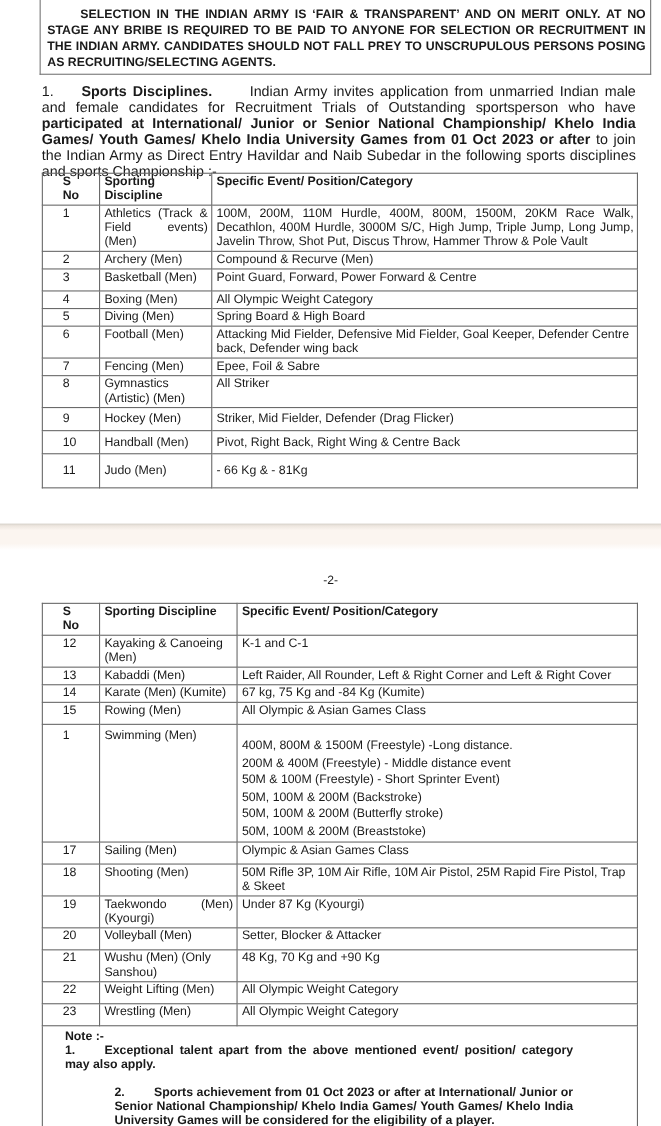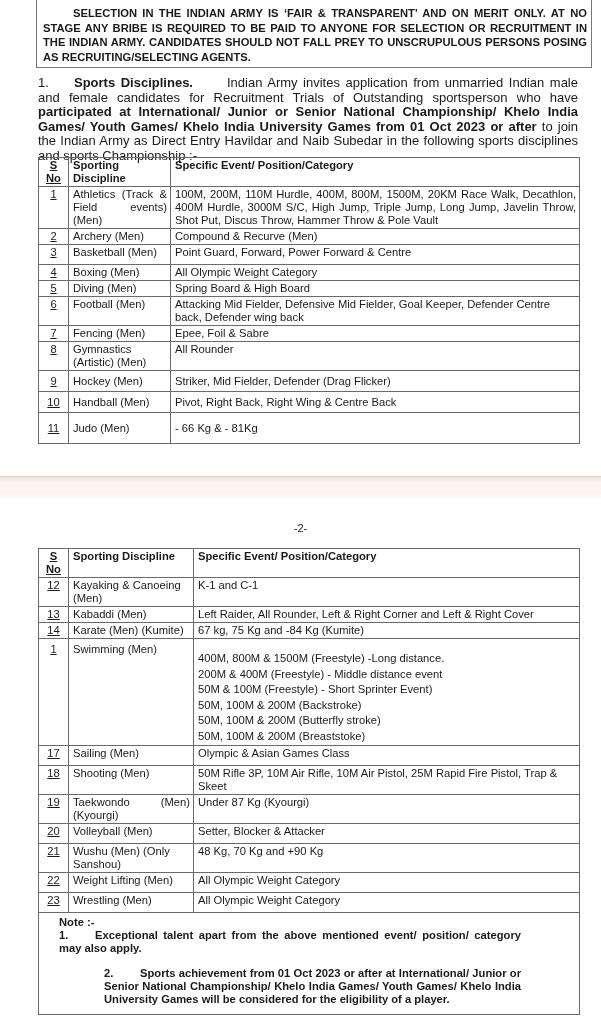--- a/index.html
+++ b/index.html
@@ -15,21 +15,21 @@
               font-size:11.2px; font-weight:bold; line-height:14.5px; text-align:justify; }
   .warn-box .indent { display:inline-block; width:30px; }
   .para { position:absolute; left:38px; top:76px; width:540px;
           font-size:13px; line-height:14.6px; text-align:justify; }
   .para .num { display:inline-block; width:36px; }
   .para .tab { display:inline-block; width:34px; }
   table { position:absolute; left:38px; border-collapse:collapse; width:542px;
           font-size:11.2px; line-height:13px; }
   td, th { border:1px solid #6a6a6a; padding:1px 3px 1px 4px; vertical-align:top; text-align:left; }
   th { font-weight:bold; }
-  td.sno, th.sno { text-align:center; padding:1px 2px;text-decoration:underline; }
+  td.sno, th.sno { padding:1px 18px; }
   #table1 { top:157px; }
   #table2 { top:548px; }
   .jline { text-align:justify; }
   .pageno { position:absolute; top:22px; left:0; width:601px; text-align:center; font-size:11px; }
   .note-cell { padding:3px 4px 8px 20px; }
   .note-label { font-weight:bold; display:inline-block; width:70px; vertical-align:top; }
   .note-body { display:inline-block; width:462px; vertical-align:top; font-weight:bold; text-align:justify; }
   .note-body p { margin:0 0 12px 0; }
   .note-body p:last-child { margin-bottom:0;margin-left:45px; }
   .note-body .n { display:inline-block; width:36px; }
@@ -92,21 +92,21 @@
         <td>Attacking Mid Fielder, Defensive Mid Fielder, Goal Keeper, Defender Centre back, Defender wing back</td>
       </tr>
       <tr>
         <td class="sno">7</td>
         <td>Fencing (Men)</td>
         <td>Epee, Foil &amp; Sabre</td>
       </tr>
       <tr>
         <td class="sno">8</td>
         <td>Gymnastics (Artistic) (Men)</td>
-        <td>All Rounder</td>
+        <td>All Striker</td>
       </tr>
       <tr style="height:21px">
         <td class="sno" style="vertical-align:middle">9</td>
         <td style="vertical-align:middle">Hockey (Men)</td>
         <td style="vertical-align:middle">Striker, Mid Fielder, Defender (Drag Flicker)</td>
       </tr>
       <tr style="height:21px">
         <td class="sno" style="vertical-align:middle">10</td>
         <td style="vertical-align:middle">Handball (Men)</td>
         <td style="vertical-align:middle">Pivot, Right Back, Right Wing &amp; Centre Back</td>
@@ -146,20 +146,25 @@
       </tr>
       <tr>
         <td class="sno">13</td>
         <td>Kabaddi (Men)</td>
         <td>Left Raider, All Rounder, Left &amp; Right Corner and Left &amp; Right Cover</td>
       </tr>
       <tr>
         <td class="sno">14</td>
         <td>Karate (Men) (Kumite)</td>
         <td>67 kg, 75 Kg and  -84 Kg (Kumite)</td>
+      </tr>
+      <tr style="height:20px">
+        <td class="sno">15</td>
+        <td>Rowing (Men)</td>
+        <td>All Olympic &amp; Asian Games Class</td>
       </tr>
       <tr>
         <td class="sno" style="padding-top:4px">1</td>
         <td style="padding-top:4px">Swimming (Men)</td>
         <td style="padding-top:12px">
           <span class="swim-line">400M, 800M &amp; 1500M (Freestyle) -Long distance.</span>
           <span class="swim-line">200M &amp; 400M (Freestyle) - Middle distance event</span>
           <span class="swim-line">50M &amp; 100M (Freestyle) - Short Sprinter Event)</span>
           <span class="swim-line">50M, 100M &amp; 200M (Backstroke)</span>
           <span class="swim-line">50M, 100M &amp; 200M (Butterfly stroke)</span>

